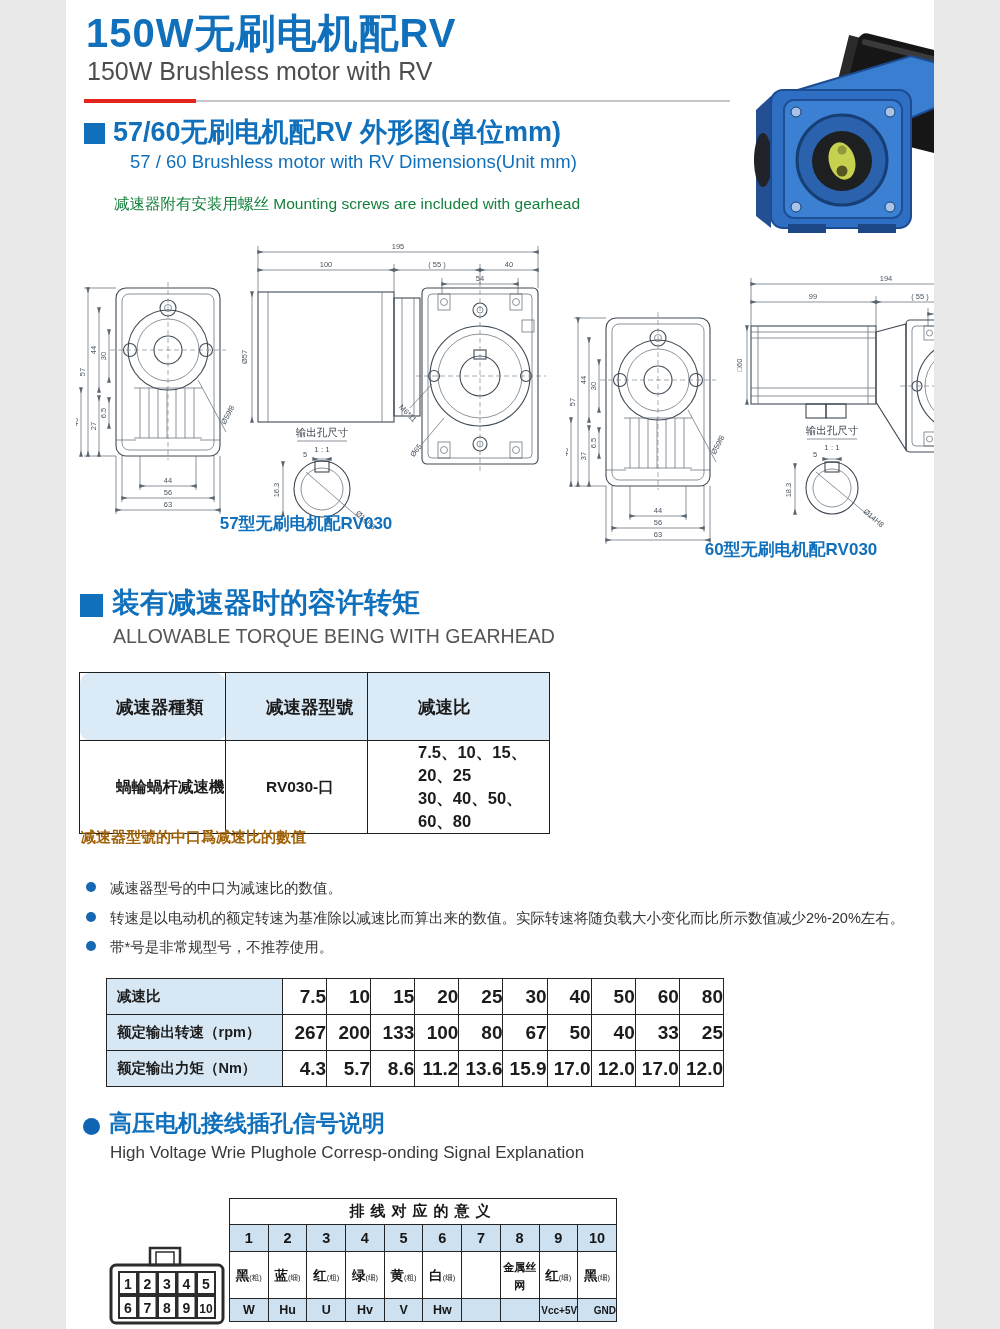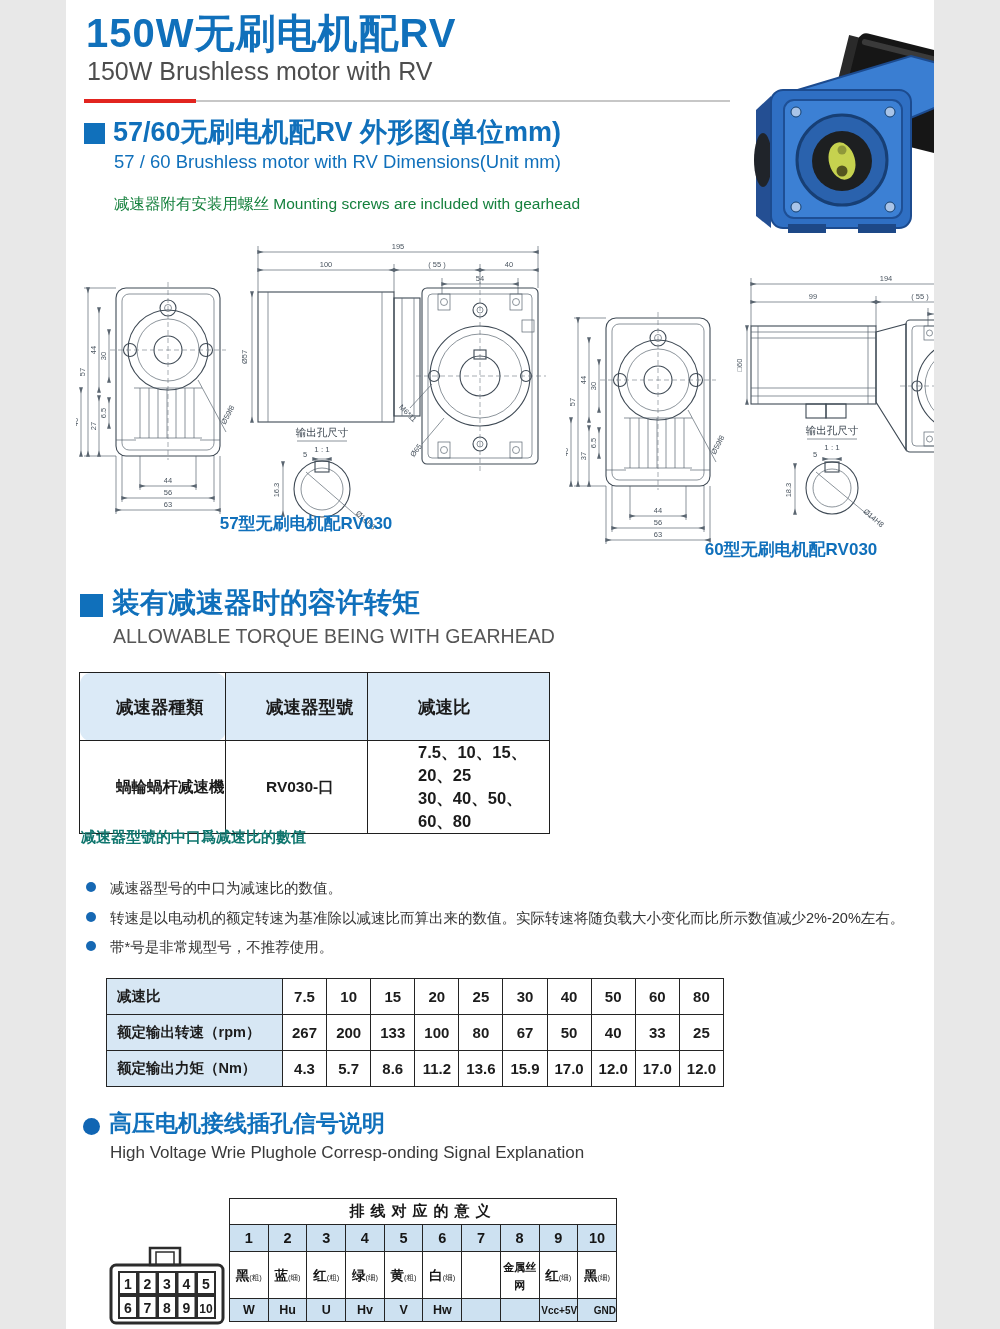--- a/index.html
+++ b/index.html
@@ -16,21 +16,21 @@
 
   
   .sq { width:21px; height:21px; background:#1070bb; }
   .dotmark { width:17px; height:17px; border-radius:50%; background:#1065b3; }
   .h-zh { font-weight:bold; color:#1070bb; }
   .h-en { color:#1070bb; }
   .h-en2 { color:#4a4a4a; }
 
   .s1-sq { left:18px; top:123px; }
   .s1-zh { left:47px; top:114px; font-size:27px; }
-  .s1-en { left:48px; top:151px; font-size:18.5px; }
+  .s1-en { left:64px; top:151px; font-size:18.5px; }
   .s1-note { left:48px; top:194px; font-size:15.5px; color:#15803d; }
 
   .cap { font-size:17px; font-weight:bold; color:#1070bb; text-align:center; }
   .cap57 { left:120px; top:512px; width:240px; }
   .cap60 { left:600px; top:538px; width:250px; }
 
   .s2-sq { left:14px; top:594px; width:23px; height:23px; }
   .s2-zh { left:46px; top:584px; font-size:28px; }
   .s2-en { left:47px; top:625px; font-size:19.5px; color:#565656; }
 
@@ -41,29 +41,29 @@
   
   .t1 { left:13px; top:672px; width:470px; border-collapse:collapse; table-layout:fixed; }
   .t1 td { border:1.8px solid #1f1f1f; color:#1b1b1b; vertical-align:middle; }
   .t1 .hd { background:#dbeaf7; height:68px; font-size:17.5px; font-weight:bold; }
   .t1 .bd { background:#ffffff; height:74px; font-size:15.5px; font-weight:bold; }
   .t1 .p1 { padding-left:36px;border-radius:11px; }
   .t1 .p2 { padding-left:40px;margin-top:32px; }
   .t1 .p3 { padding-left:50px; }
   .t1 .ratios { font-size:16.5px; line-height:1.4; }
 
-  .note-bold { left:15px; top:828px; font-size:15px; font-weight:bold; color:#0f766e; }
+  .note-bold { left:15px; top:828px; font-size:15px; font-weight:bold; color:#a16207; }
 
   .bullets { left:18px; top:879px; width:960px; list-style:none; }
   .bullets li { position:relative; padding-left:26px; margin-bottom:10.5px; font-size:14.5px; color:#333333; }
   .bullets .bdot { position:absolute; left:2px; top:3px; width:10px; height:10px; border-radius:50%; background:#1668b3; }
 
   
   .t2 { left:40px; top:978px; width:618px; border-collapse:collapse; table-layout:fixed; }
-  .t2 td { border:1.7px solid #242424; height:36px; font-size:15px; font-weight:600; color:#1c1c1c; text-align:center; vertical-align:middle; }
+  .t2 td { border:1.7px solid #242424; height:36px; font-size:19px; font-weight:600; color:#1c1c1c; text-align:right; vertical-align:middle; }
   .t2 .rh { background:#d7e7f4; text-align:left; padding-left:10px; width:176px; font-size:14.5px; }
 
   
   .t3 { left:163px; top:1198px; width:388px; border-collapse:collapse; table-layout:fixed; }
   .t3 td { border:1.7px solid #242424; text-align:center; vertical-align:middle; color:#161616; }
   .t3 .ttl { height:26px; font-size:15px; font-weight:bold; letter-spacing:6px; background:#ffffff; }
   .t3 .pin { height:27px; font-size:14.5px; font-weight:bold; background:#cde1f1; }
   .t3 .clr { height:47px; background:#ffffff; line-height:1.1; }
   .t3 .clr .cmain { font-size:13.5px; font-weight:bold; }
   .t3 .clr.mesh .cmain { font-size:11px; }

